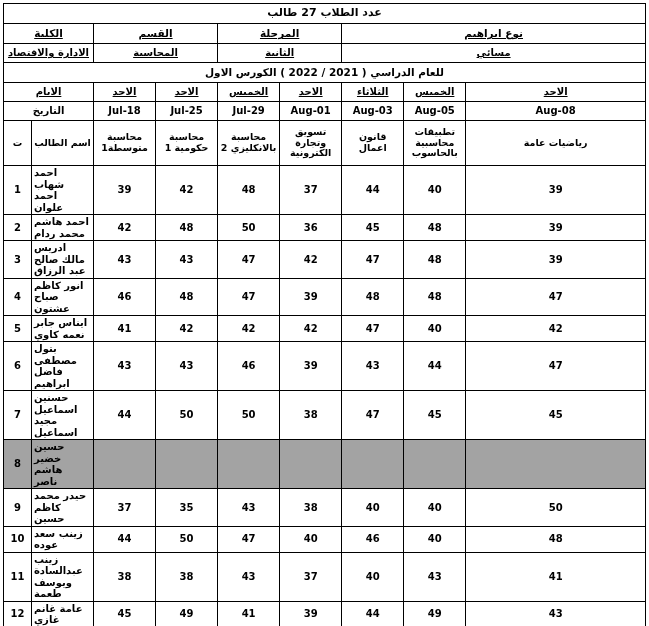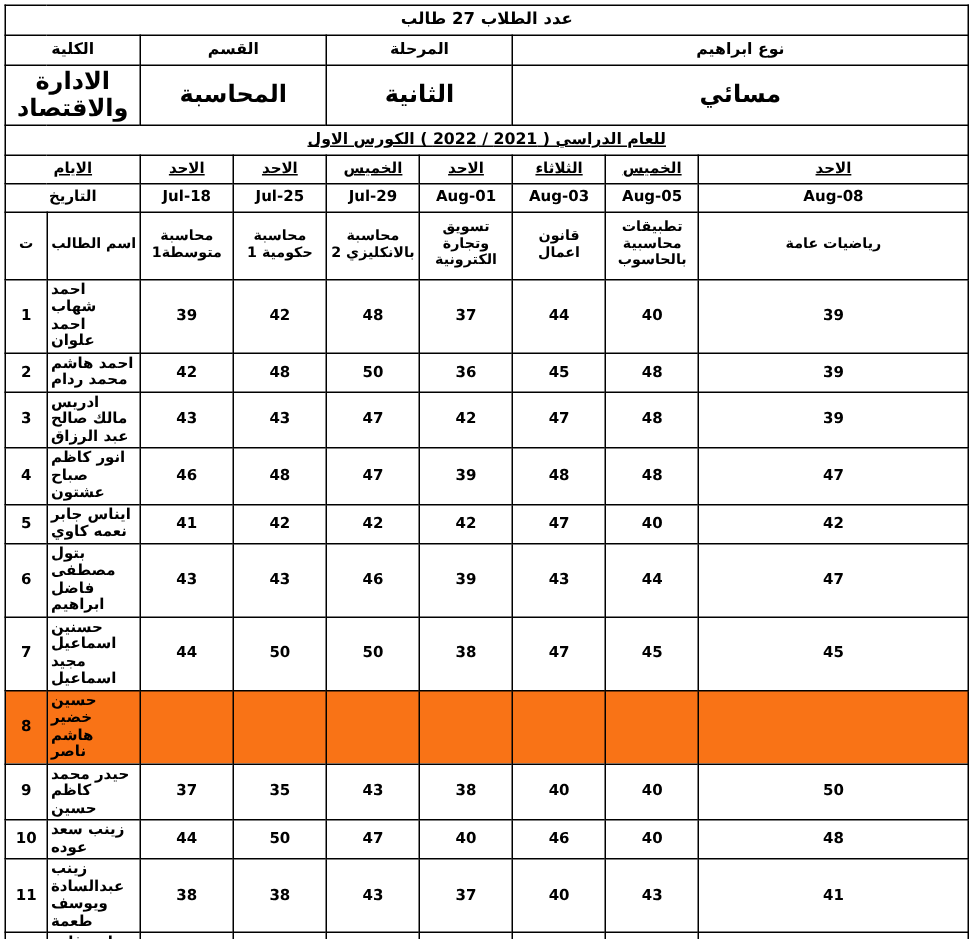--- a/index.html
+++ b/index.html
@@ -16,29 +16,29 @@
     vertical-align:middle;
     font-size:10px;
     padding:1px 2px;
     line-height:1.15;
     font-weight:bold;
     background:#fff;
     white-space:normal;
     word-wrap:break-word;
   }
   .title-cell{font-size:11px;height:17px;}
-  .hdr{height:17px;font-size:10.5px;}
-  .info{height:16px;font-size:16px;}
-  .term{height:17px;font-size:10.5px;text-decoration:underline;}
+  .hdr{height:17px;font-size:10.5px;text-decoration:underline;}
+  .info{height:16px;font-size:10px;text-decoration:underline;}
+  .term{height:17px;font-size:10.5px;}
   .days{height:16px;font-size:10px;text-decoration:underline;}
   .dates{height:16px;font-size:10px;}
   .subj{height:42px;font-size:9.5px;}
   .namecell{text-align:left;padding-right:4px;font-size:10px;}
   .row td{height:19.3px;}
-  .hl td{background:#f97316;}
+  .hl td{background:#a3a3a3;}
   .idx{width:26px;}
   .namecol{width:168px;}
   .g{width:58px;}
 </style>
 </head>
 <body>
 
 <div class="sheet">
   <table>
     <colgroup>

